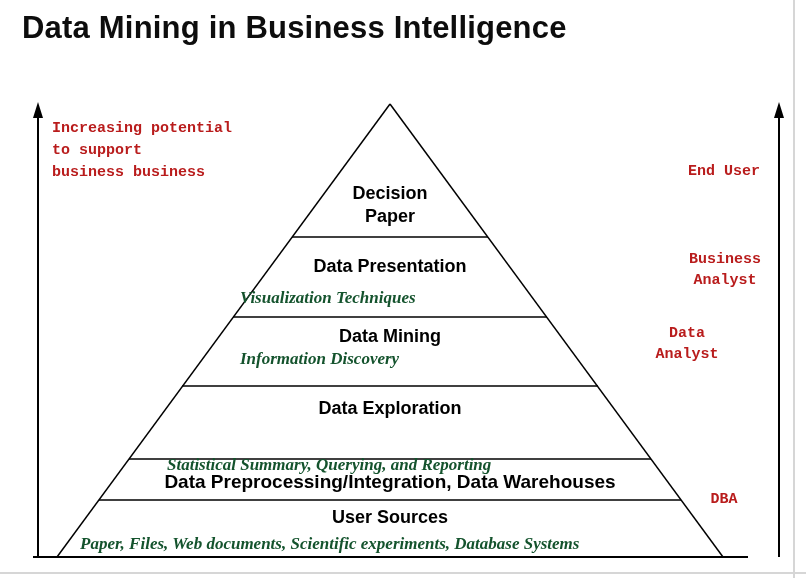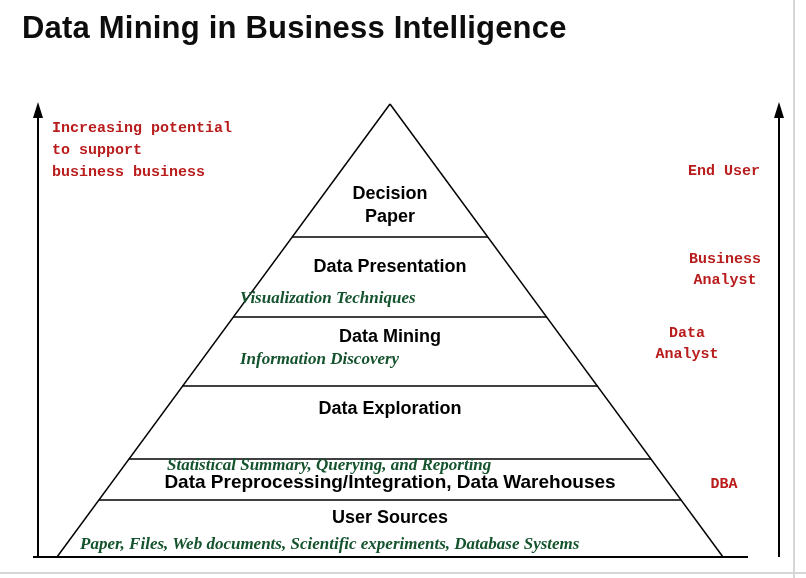--- a/index.html
+++ b/index.html
@@ -62,21 +62,21 @@
 
 <div class="abs serifbold annotation">
   <div>Increasing potential</div>
   <div>to support</div>
   <div>business business</div>
 </div>
 
 <div class="abs serifbold role" style="left:676px;top:161px;width:96px;">End User</div>
 <div class="abs serifbold role" style="left:686px;top:249px;width:78px;">Business Analyst</div>
 <div class="abs serifbold role" style="left:648px;top:323px;width:78px;">Data Analyst</div>
-<div class="abs serifbold role" style="left:676px;top:474px;width:96px;">DBA</div>
+<div class="abs serifbold role" style="left:676px;top:489px;width:96px;">DBA</div>
 
 <div class="abs heading" style="left:342px;top:182px;width:96px;">Decision Paper</div>
 
 <div class="abs heading" style="left:240px;top:255px;width:300px;">Data Presentation</div>
 <div class="abs subheading" style="left:240px;top:287px;width:300px;">Visualization Techniques</div>
 
 <div class="abs heading" style="left:240px;top:325px;width:300px;">Data Mining</div>
 <div class="abs subheading" style="left:240px;top:348px;width:300px;">Information Discovery</div>
 
 <div class="abs heading" style="left:190px;top:397px;width:400px;">Data Exploration</div>

